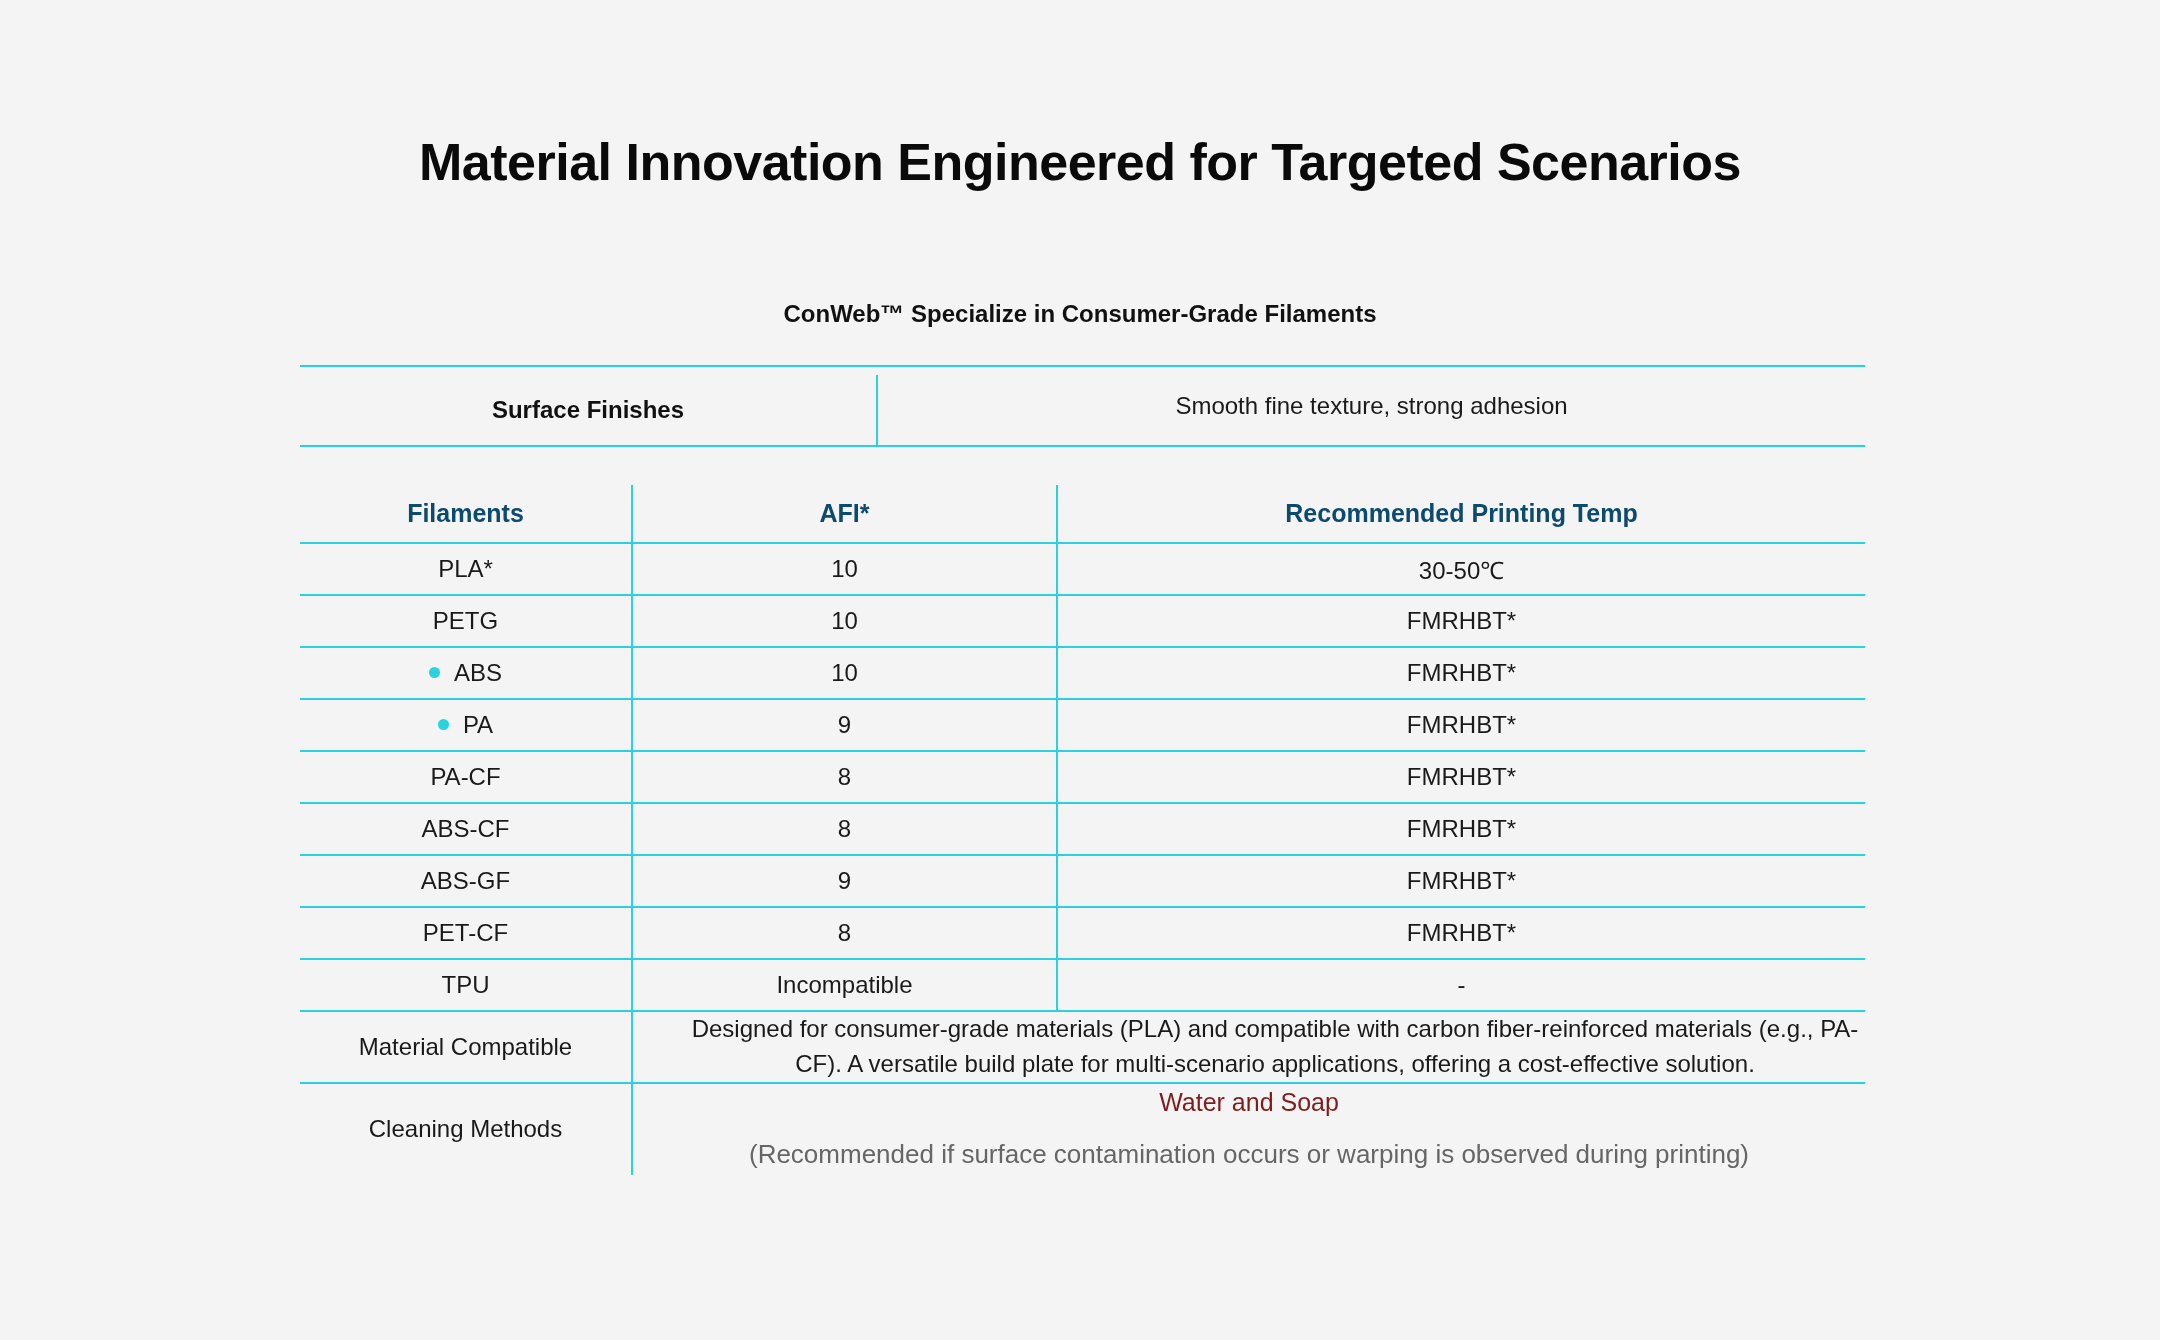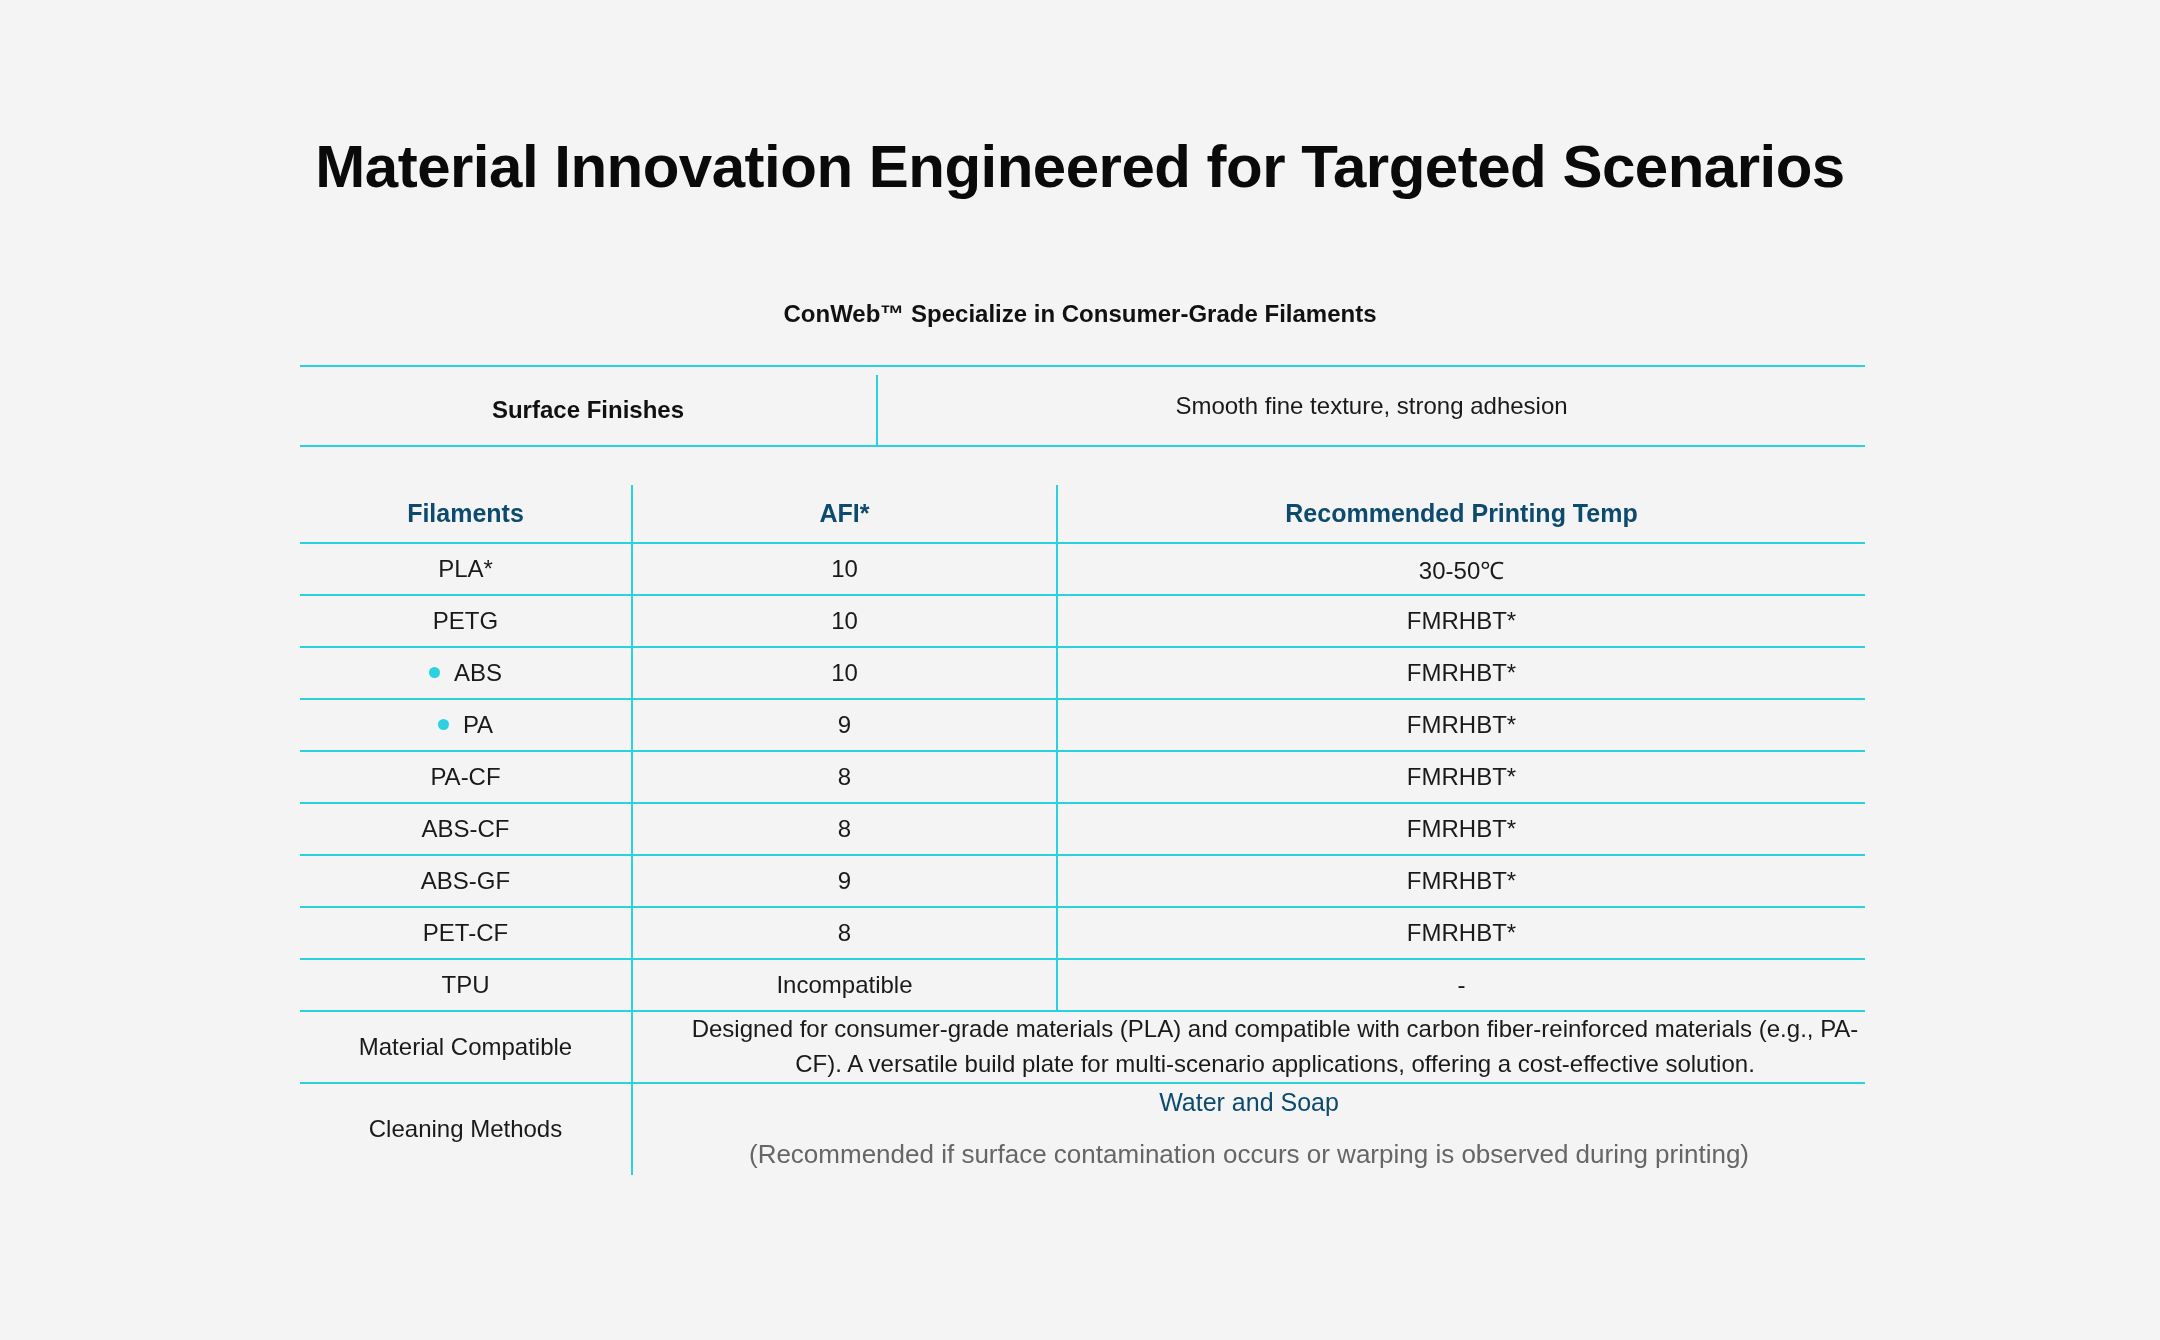--- a/index.html
+++ b/index.html
@@ -18,21 +18,21 @@
     position: relative;
     background: #f4f4f4;
     overflow: hidden;
   }
   .main-title {
     position: absolute;
     left: 0;
     top: 132px;
     width: 2160px;
     text-align: center;
-    font-size: 60px;
+    font-size: 52px;
     font-weight: bold;
     letter-spacing: -0.5px;
     color: #0a0a0a;
   }
   .subtitle {
     position: absolute;
     left: 0;
     top: 300px;
     width: 2160px;
     text-align: center;
@@ -149,21 +149,21 @@
     left: 9px;
     top: 8px;
     width: 13px;
     height: 7px;
     border-left: 3px solid #ffffff;
     border-bottom: 3px solid #ffffff;
     transform: rotate(-45deg);
   }
 
   .clean-row td { height: 92px; border-bottom: none; }
-  .clean-main { font-size: 25px; color: #0c4a6e; }
+  .clean-main { font-size: 25px; color: #7f1d1d; }
   .clean-sub {
     font-size: 26px;
     color: #666666;
     margin-top: 22px;
   }
   .clean-label-cell { vertical-align: middle; font-size: 24px; }
 </style>
 </head>
 <body>
 

